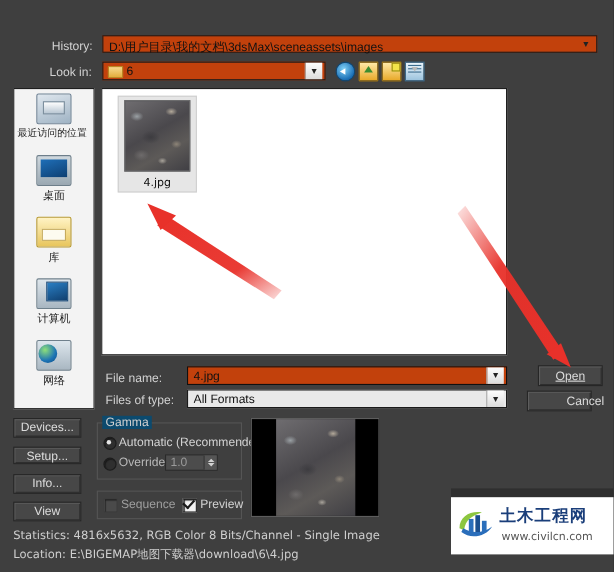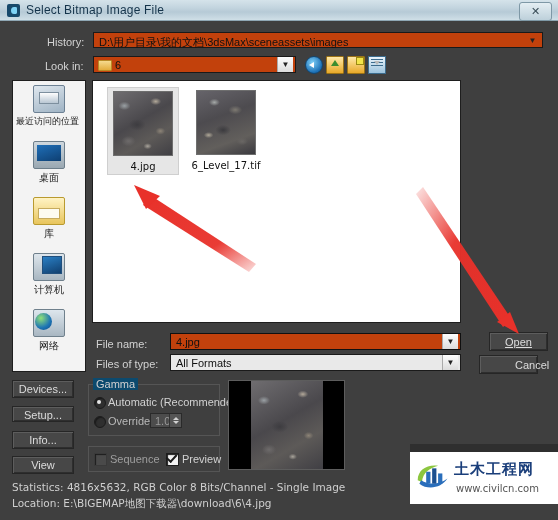--- a/index.html
+++ b/index.html
@@ -145,25 +145,20 @@
     font-family:"DejaVu Sans",sans-serif;}
   .wmbar{position:absolute;left:410px;top:444px;width:148px;height:8px;background:#2f2f2f;}
 
   .arrow-svg{position:absolute;left:0;top:0;pointer-events:none;}
 </style>
 </head>
 <body>
 
 <div id="app">
 
-  <div class="titlebar">
-    <div class="tb-icon"></div>
-    <div class="tb-title">Select Bitmap Image File</div>
-    <div class="tb-close">✕</div>
-  </div>
 
   <div class="lbl" style="left:47px;top:36px;">History:</div>
   <div class="combo" style="left:93px;top:32px;width:450px;height:16px;">
     <div class="txt">D:\用户目录\我的文档\3dsMax\sceneassets\images</div>
     <div class="arrow">▼</div>
   </div>
 
   <div class="lbl" style="left:45px;top:60px;">Look in:</div>
   <div class="combo btnarrow" style="left:93px;top:56px;width:203px;height:17px;">
     <div class="folder-mini"></div>
@@ -200,26 +195,20 @@
     </div>
   </div>
 
   <div class="filelist">
     <div class="fitem sel" style="left:14px;">
       <div class="thumb">
           <div class="rock"></div>
         </div>
       <div class="fname">4.jpg</div>
     </div>
-    <div class="fitem" style="left:90px;width:86px;">
-      <div class="thumb">
-          <div class="rock g"></div>
-        </div>
-      <div class="fname">6_Level_17.tif</div>
-    </div>
   </div>
 
   <div class="lbl" style="left:96px;top:338px;"><span>File name:</span></div>
   <div class="combo btnarrow" style="left:170px;top:333px;width:291px;height:17px;border:1px solid #101010;">
     <div class="txt">4.jpg</div>
     <div class="arrow">▼</div>
   </div>
 
   <div class="lbl" style="left:96px;top:358px;">Files of type:</div>
   <div class="combo btnarrow" style="left:170px;top:354px;width:291px;height:17px;background:#e9e9e9;">
@@ -234,21 +223,21 @@
   <div class="btn" style="left:12px;top:406px;width:62px;height:16px;line-height:17px;">Setup...</div>
   <div class="btn" style="left:12px;top:431px;width:62px;height:18px;line-height:17px;">Info...</div>
   <div class="btn" style="left:12px;top:456px;width:62px;height:18px;line-height:17px;">View</div>
 
   <div class="groupbox" style="left:88px;top:384px;width:132px;height:52px;"></div>
   <div class="grouplbl" style="left:93px;top:378px;">Gamma</div>
   <div class="radio on" style="left:94px;top:397px;"></div>
   <div class="lbl" style="left:108px;top:396px;">Automatic (Recommended)</div>
   <div class="radio" style="left:94px;top:416px;"></div>
   <div class="lbl" style="left:108px;top:415px;color:#b9b9b9;">Override</div>
-  <div class="spin" style="left:150px;top:413px;width:32px;height:15px;">
+  <div class="spin" style="left:150px;top:413px;width:48px;height:15px;">
     <div class="sv">1.0</div>
     <div class="sb"></div>
   </div>
 
   <div class="groupbox" style="left:88px;top:446px;width:132px;height:26px;"></div>
   <div class="check dis" style="left:94px;top:453px;"></div>
   <div class="lbl" style="left:110px;top:453px;color:#9f9f9f;">Sequence</div>
   <div class="check on" style="left:166px;top:453px;"></div>
   <div class="lbl" style="left:182px;top:453px;">Preview</div>
 

